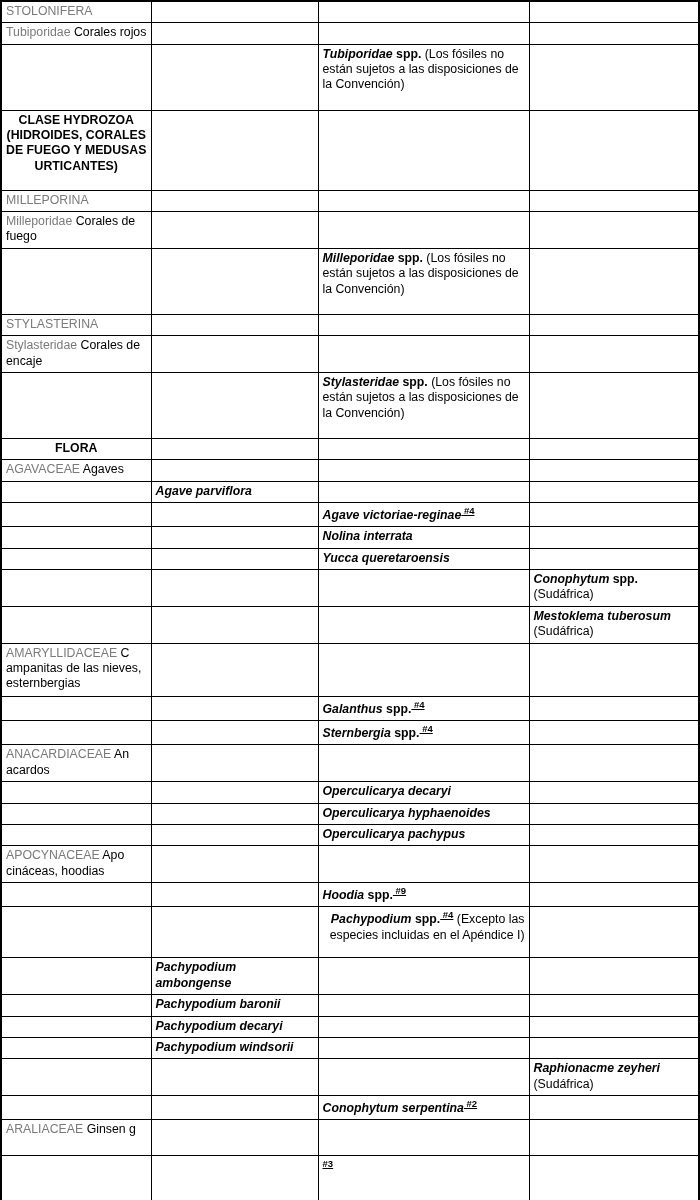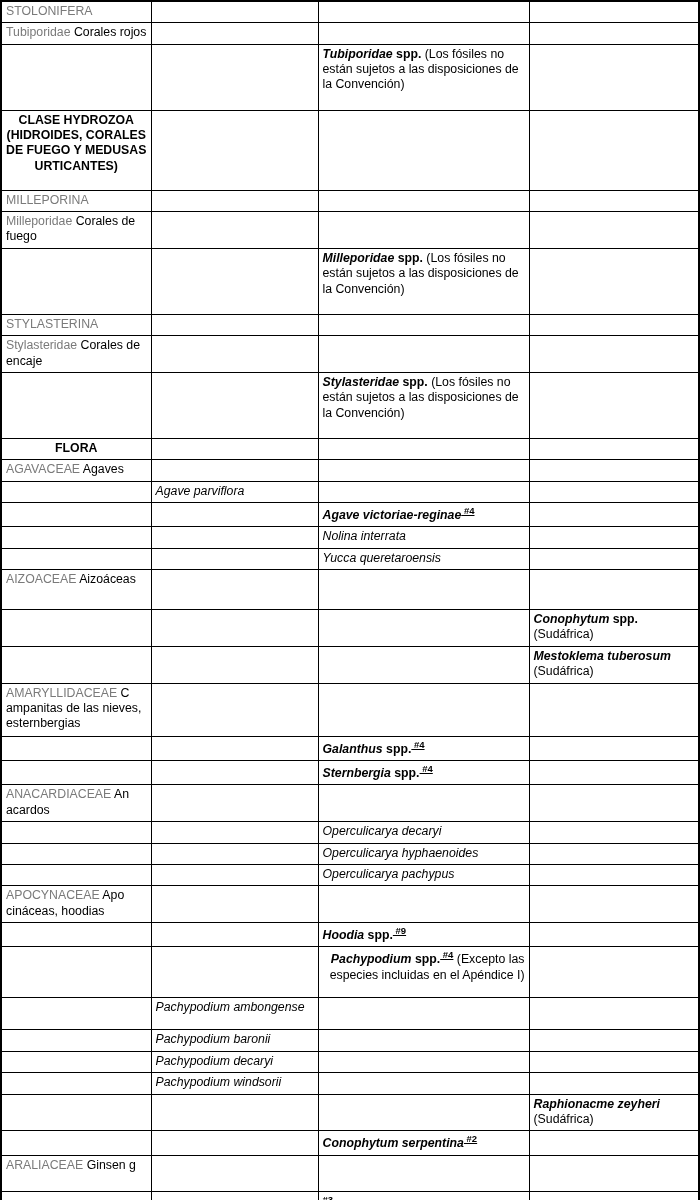--- a/index.html
+++ b/index.html
@@ -39,21 +39,21 @@
   }
   .taxon-gray .common {
     color: #000;
   }
   .center-bold {
     text-align: center;
     font-weight: bold;
   }
   .italic-bold {
     font-style: italic;
-    font-weight: normal;
+    font-weight: bold;
     margin-top: 26px;
   }
   .spp-name {
     font-style: italic;
     font-weight: bold;
   }
   .spp-suffix {
     font-style: normal;
     font-weight: bold;
   }
@@ -170,26 +170,20 @@
         <td class="empty">&nbsp;</td>
         <td class="italic-bold">Nolina interrata</td>
         <td class="empty">&nbsp;</td>
       </tr>
       <tr>
         <td class="empty">&nbsp;</td>
         <td class="empty">&nbsp;</td>
         <td class="italic-bold">Yucca queretaroensis</td>
         <td class="empty">&nbsp;</td>
       </tr>
-      <tr style="height: 40px;">
-        <td class="taxon-gray"><span>AIZOACEAE </span><span class="common">Aizoáceas</span></td>
-        <td class="empty">&nbsp;</td>
-        <td class="empty">&nbsp;</td>
-        <td class="empty">&nbsp;</td>
-      </tr>
       <tr style="height: 36px;">
         <td class="empty">&nbsp;</td>
         <td class="empty">&nbsp;</td>
         <td class="empty">&nbsp;</td>
         <td><span class="spp-name">Conophytum</span><span class="spp-suffix"> spp.</span><span class="note"> (Sudáfrica)</span></td>
       </tr>
       <tr style="height: 36px;">
         <td class="empty">&nbsp;</td>
         <td class="empty">&nbsp;</td>
         <td class="empty">&nbsp;</td>

